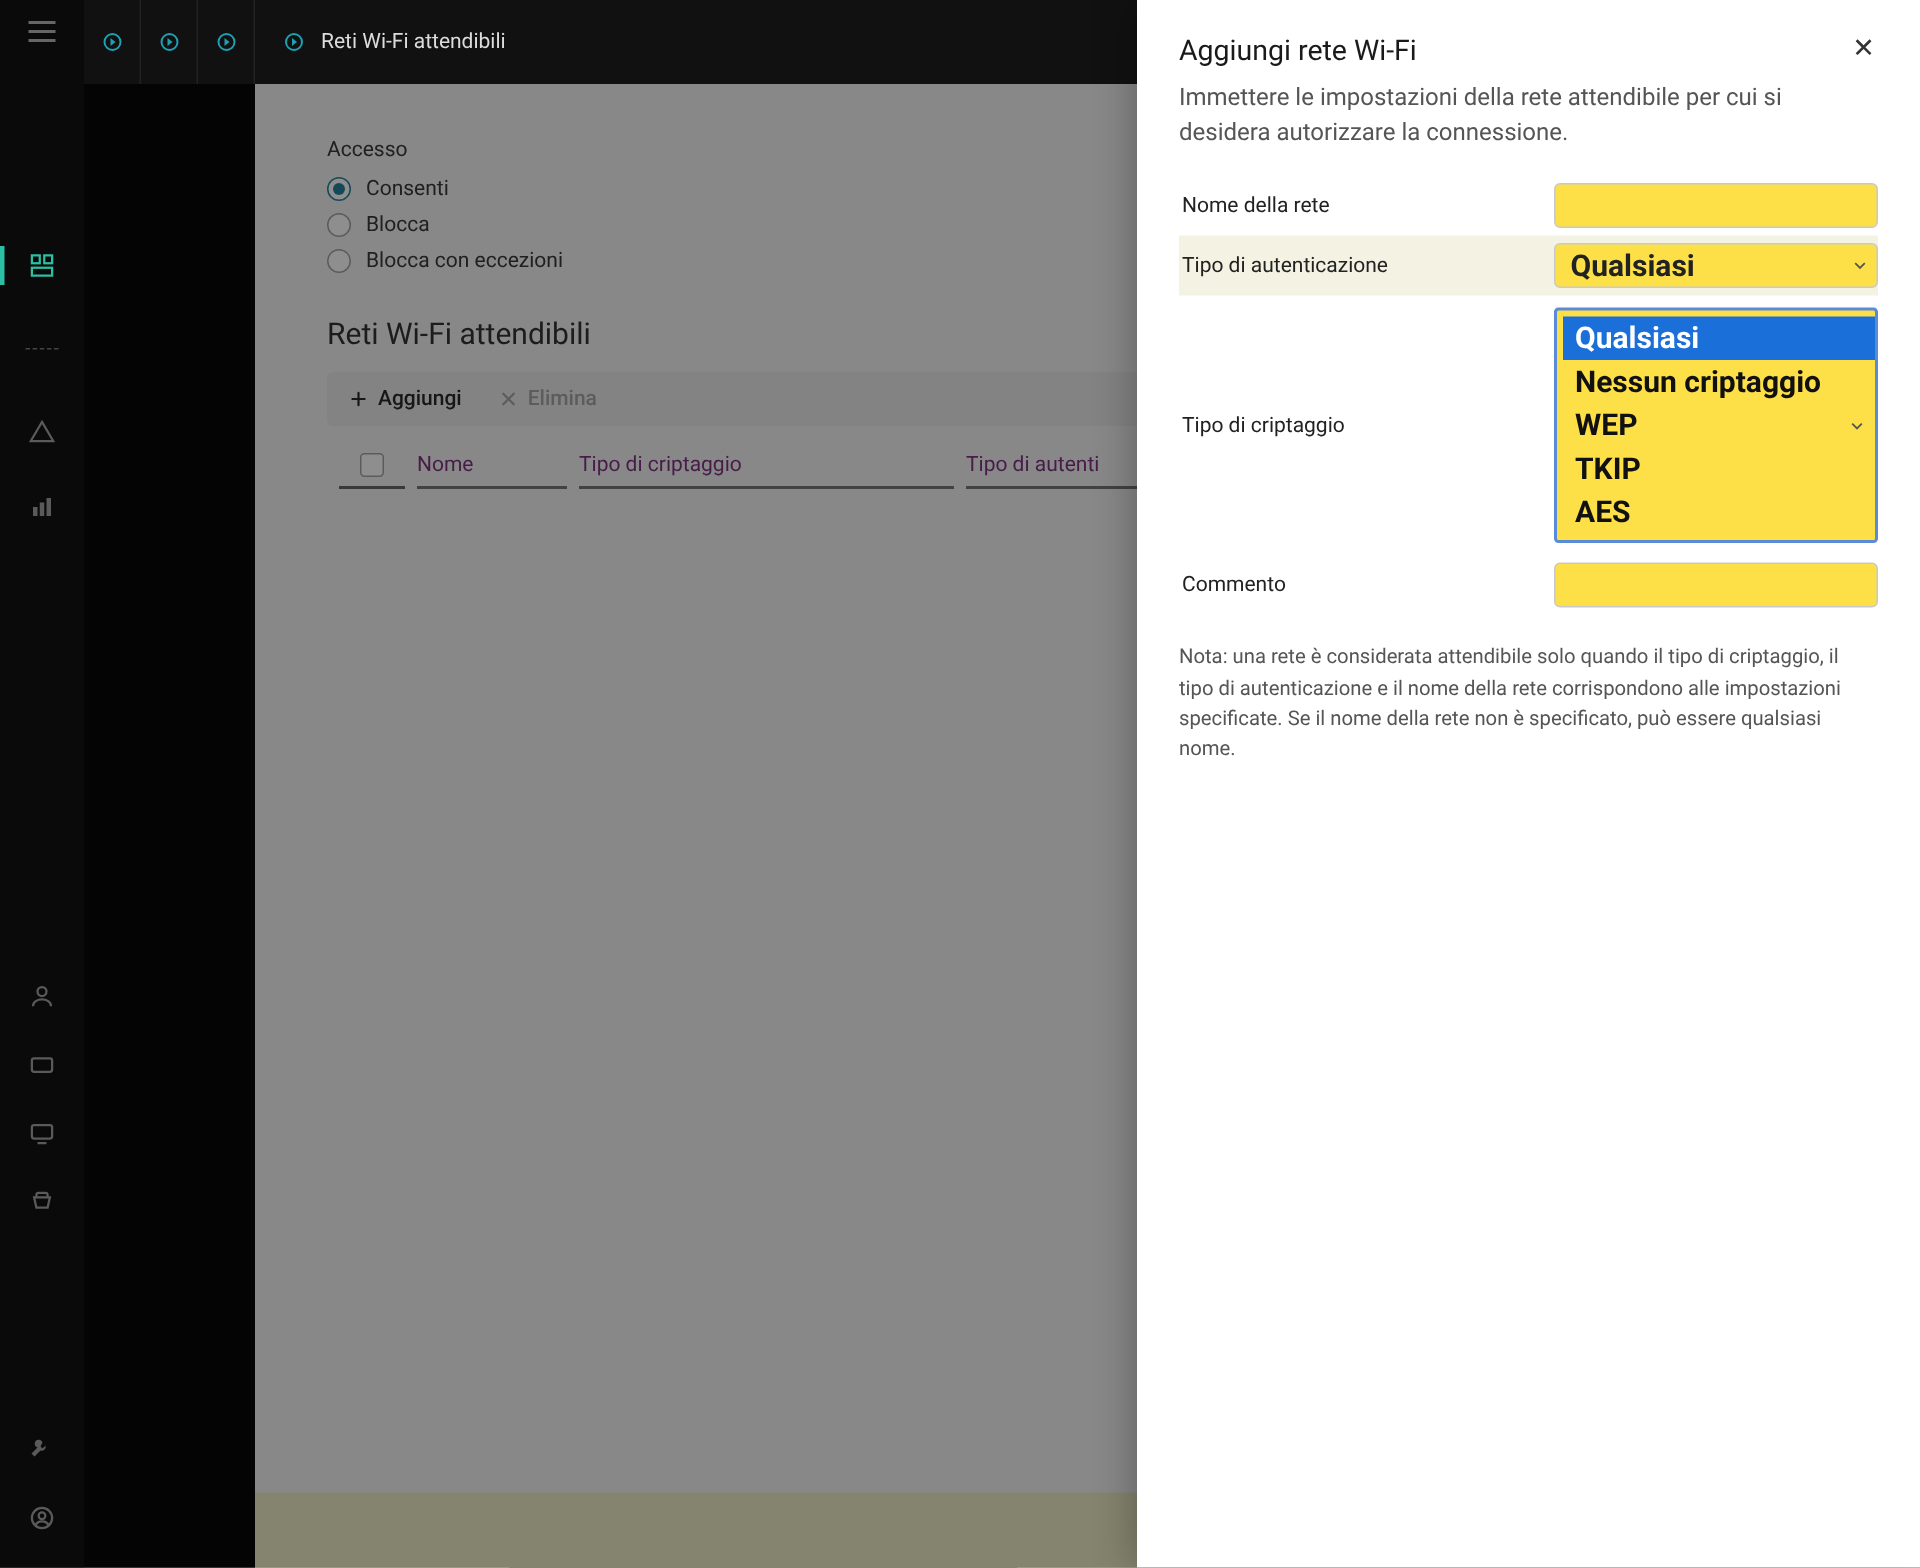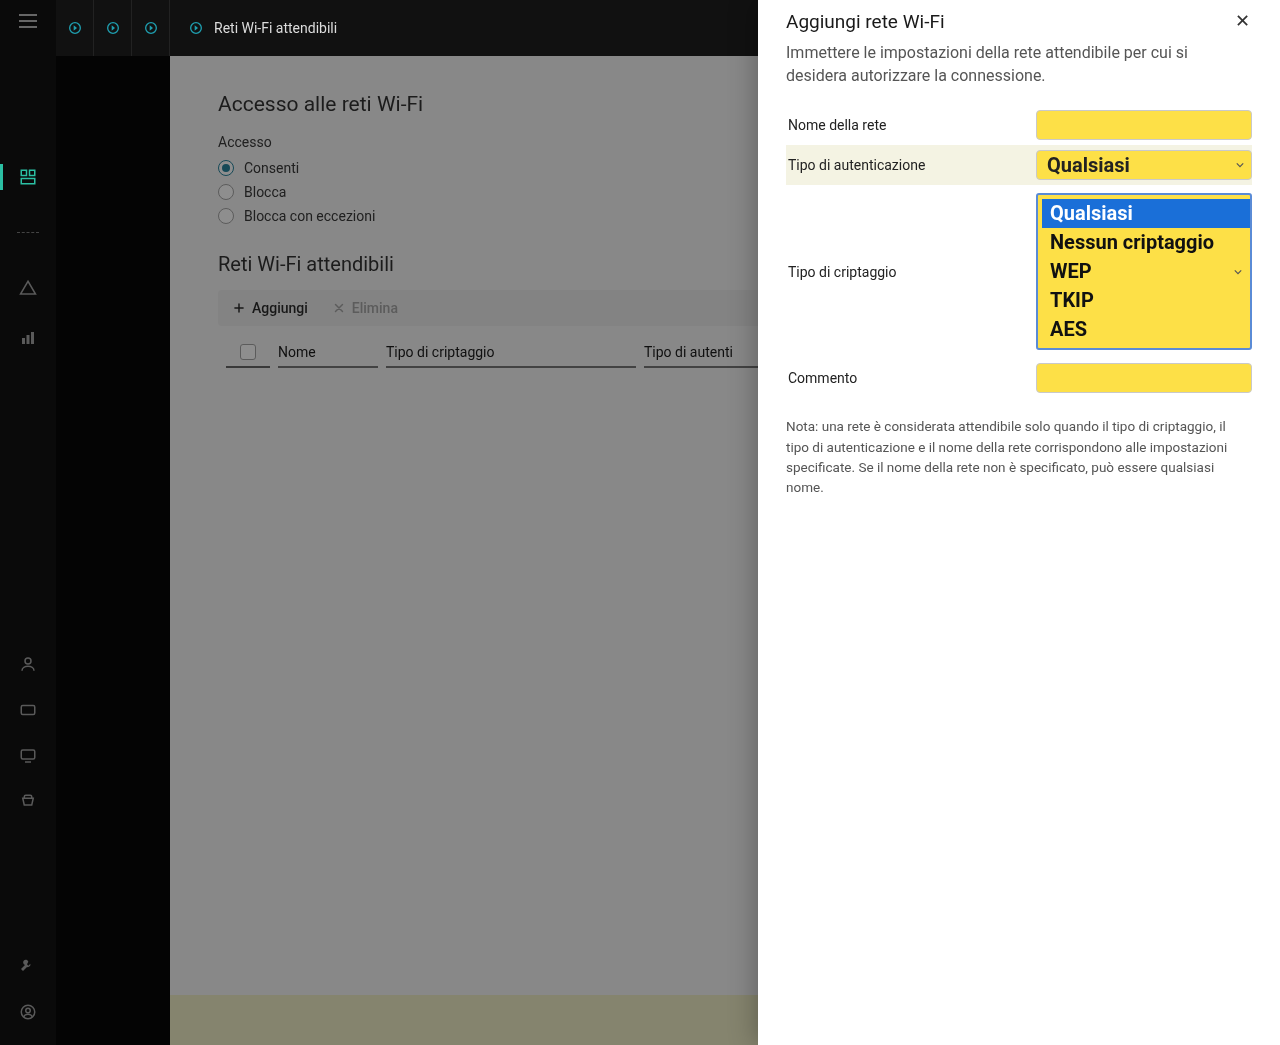--- a/index.html
+++ b/index.html
@@ -91,37 +91,37 @@
   .toolbar {
     background: #e8e8e8; border-radius:4px; padding: 10px 14px;
     display:flex; gap:24px; align-items:center; margin-bottom: 8px;
   }
   .tb-btn { display:flex; align-items:center; gap:6px; color:#111; font-size:14px; cursor:pointer; font-weight:500;}
   .tb-btn.disabled { color:#9a9a9a; cursor:default; }
   .tb-icon { width:14px; height:14px; }
 
   .table-head {
     display:flex; align-items:center; padding: 10px 8px;
-    font-size:14px; color:#000000;
+    font-size:14px; color:#701a75;
   }
   .th { border-bottom: 2px solid #666; padding-bottom:6px; margin-right: 8px; }
   .th.chk { width:44px; border-bottom-color:#555; display:flex; justify-content:center;}
   .th.name { width:100px; }
   .th.enc { width:250px; }
   .th.auth { flex:1; }
   .empty-row { text-align:center; color:#444; padding: 30px 0 0 280px; }
 
   
   .modal {
     position:absolute; right:0; top:0; bottom:0; width: 522px;
     background:#fff; z-index:10;
     display:flex; flex-direction:column;
     box-shadow: -4px 0 24px rgba(0,0,0,0.25);
   }
-  .modal-inner { padding: 10px 28px 10px 28px; flex:1; overflow:auto;}
+  .modal-inner { padding: 22px 28px 10px 28px; flex:1; overflow:auto;}
   .modal-title-row { display:flex; justify-content:space-between; align-items:flex-start; }
   .modal-title { font-size:19px; font-weight:400; }
   .close { font-size:18px; color:#333; cursor:pointer; padding:2px; line-height:1;}
   .modal-sub { color:#555; font-size:16px; margin-top: 8px; line-height:1.45; }
 
   .form { margin-top: 18px; display:flex; flex-direction:column;}
   .form-row { display:flex; align-items:center; min-height:40px; }
   .form-row.highlight { background:#f4f3e3; }
   .form-row .lbl { flex: 0 0 250px; padding-left:2px; color:#222; }
   .form-row .ctrl { flex:1; display:flex; }
@@ -265,21 +265,20 @@
           <circle cx="12" cy="12" r="8" fill="none" stroke="currentColor" stroke-width="2"></circle>
           <path d="M10 8l5 4-5 4z" fill="currentColor"></path>
         </svg>
     </span>
     <span>Reti Wi-Fi attendibili</span>
   </div>
 </div>
 
 <div class="main">
   <div class="content-pad">
-    <div class="h1">Accesso alle reti Wi-Fi</div>
     <div class="subhead">Accesso</div>
     <div class="radio-group">
       <label class="radio-row">
         <span class="radio checked"></span>
         <span>Consenti</span>
       </label>
       <label class="radio-row">
         <span class="radio"></span>
         <span>Blocca</span>
       </label>

